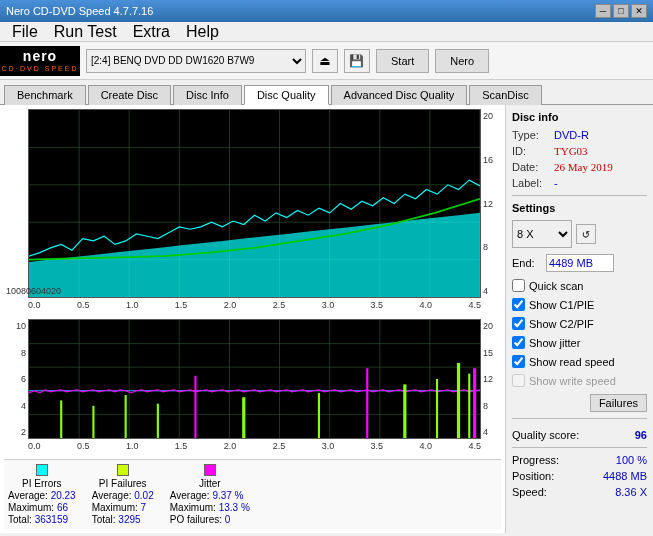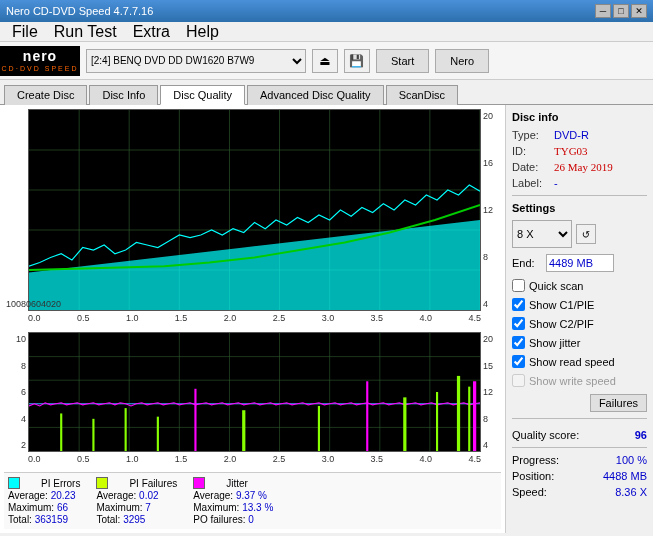--- a/index.html
+++ b/index.html
@@ -117,21 +117,21 @@
     
     .stats-bar {
       display: flex;
       gap: 16px;
       padding: 4px 4px;
       border-top: 1px solid #ccc;
       font-size: 10px;
       background: #f9f9f9;
     }
     .stat-group { display: flex; flex-direction: column; gap: 1px; }
-    .stat-label { display: flex; align-items: center; gap: 21px; }
+    .stat-label { display: flex; align-items: center; gap: 2px; flex-direction: column; }
     .stat-color-box { width: 12px; height: 12px; border: 1px solid #666; }
     .stat-value { color: #0000cc; }
     
     
     .right-panel {
       width: 148px;
       background: #f0f0f0;
       border-left: 1px solid #ccc;
       padding: 6px;
       display: flex;
@@ -211,20 +211,21 @@
   <select class="drive-select">
     <option>[2:4]  BENQ DVD DD DW1620 B7W9</option>
   </select>
   <div class="toolbar-icon-btn">⏏</div>
   <div class="toolbar-icon-btn">💾</div>
   <button class="btn-start">Start</button>
   <button class="btn-exit">Nero</button>
 </div>
 
 <div class="tabs">
+  <div class="tab">Benchmark</div>
   <div class="tab">Create Disc</div>
   <div class="tab">Disc Info</div>
   <div class="tab active">Disc Quality</div>
   <div class="tab">Advanced Disc Quality</div>
   <div class="tab">ScanDisc</div>
 </div>
 
 <div class="main-content">
 
   <div class="chart-area">

